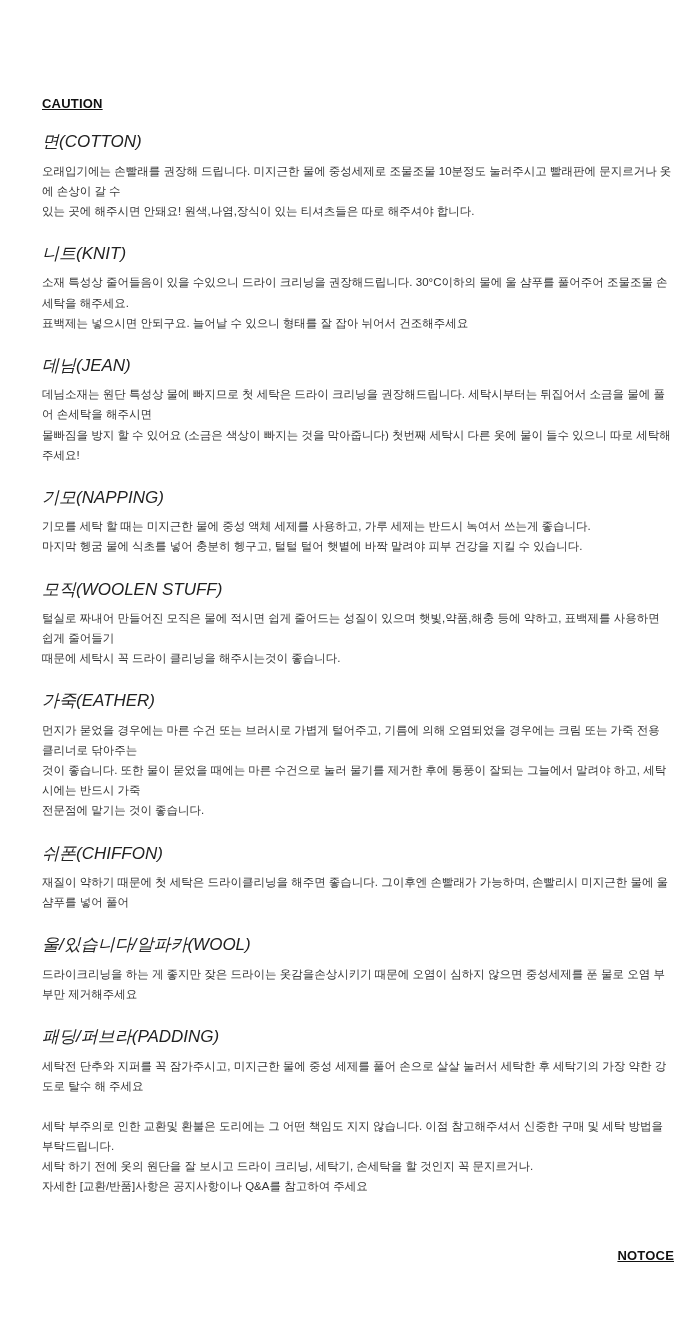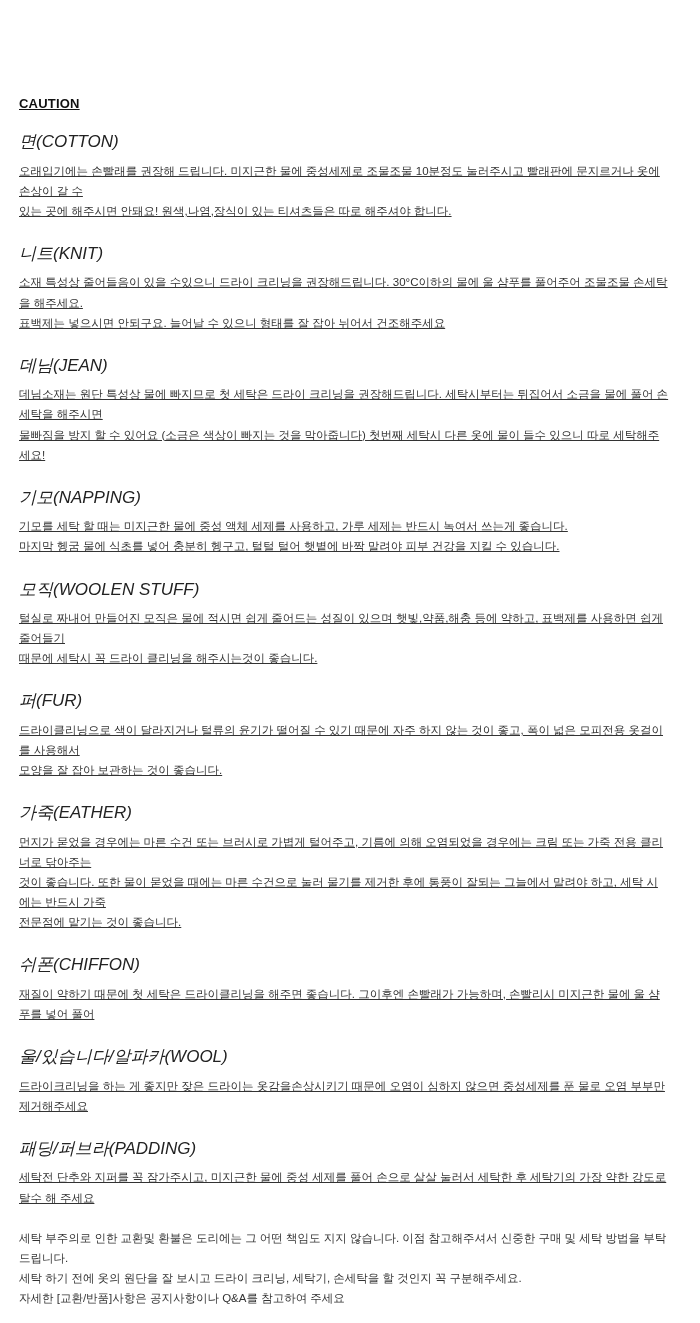--- a/index.html
+++ b/index.html
@@ -12,21 +12,21 @@
     height: 1323px;
     font-family: "Liberation Sans", sans-serif;
     color: #2b2b2b;
     -webkit-font-smoothing: antialiased;
   }
   .page {
     position: relative;
     width: 700px;
     height: 1323px;
     box-sizing: border-box;
-    padding: 96px 26px 0 19px;
+    padding: 96px 26px 0 42px;
   }
   .section-title {
     font-size: 13px;
     font-weight: bold;
     color: #111111;
     text-decoration: underline;
     letter-spacing: 0.2px;
     margin: 0 0 18px 0;
   }
   .block {
@@ -38,21 +38,20 @@
     margin: 0 0 6px 0;
     line-height: 1.5;
     font-style: italic;
   }
   .block-body {
     font-size: 11.5px;
     color: #333333;
     line-height: 1.75;
     margin: 0;
     max-width: 650px;
-    text-decoration: underline;
   }
   .block-body p {
     margin: 0;
   }
   .note-block {
     margin: 0 0 18px 0;
   }
   .note-block p {
     font-size: 11.5px;
     color: #333333;
@@ -107,27 +106,20 @@
   </div>
 
   <div class="block">
     <div class="block-head">모직(WOOLEN STUFF)</div>
     <div class="block-body">
       <p>털실로 짜내어 만들어진 모직은 물에 적시면 쉽게 줄어드는 성질이 있으며 햇빛,약품,해충 등에 약하고, 표백제를 사용하면 쉽게 줄어들기</p>
       <p>때문에 세탁시 꼭 드라이 클리닝을 해주시는것이 좋습니다.</p>
     </div>
   </div>
 
-  <div class="block">
-    <div class="block-head">퍼(FUR)</div>
-    <div class="block-body">
-      <p>드라이클리닝으로 색이 달라지거나 털류의 윤기가 떨어질 수 있기 때문에 자주 하지 않는 것이 좋고, 폭이 넓은 모피전용 옷걸이를 사용해서</p>
-      <p>모양을 잘 잡아 보관하는 것이 좋습니다.</p>
-    </div>
-  </div>
 
   <div class="block">
     <div class="block-head">가죽(EATHER)</div>
     <div class="block-body">
       <p>먼지가 묻었을 경우에는 마른 수건 또는 브러시로 가볍게 털어주고, 기름에 의해 오염되었을 경우에는 크림 또는 가죽 전용 클리너로 닦아주는</p>
       <p>것이 좋습니다. 또한 물이 묻었을 때에는 마른 수건으로 눌러 물기를 제거한 후에 통풍이 잘되는 그늘에서 말려야 하고, 세탁 시에는 반드시 가죽</p>
       <p>전문점에 맡기는 것이 좋습니다.</p>
     </div>
   </div>
 
@@ -147,19 +139,19 @@
 
   <div class="block">
     <div class="block-head">패딩/퍼브라(PADDING)</div>
     <div class="block-body">
       <p>세탁전 단추와 지퍼를 꼭 잠가주시고, 미지근한 물에 중성 세제를 풀어 손으로 살살 눌러서 세탁한 후 세탁기의 가장 약한 강도로 탈수 해 주세요</p>
     </div>
   </div>
 
   <div class="note-block gap-top">
     <p>세탁 부주의로 인한 교환및 환불은 도리에는 그 어떤 책임도 지지 않습니다. 이점 참고해주셔서 신중한 구매 및 세탁 방법을 부탁드립니다.</p>
-    <p>세탁 하기 전에 옷의 원단을 잘 보시고 드라이 크리닝, 세탁기, 손세탁을 할 것인지 꼭 구분해주세요.</p>
+    <p>세탁 하기 전에 옷의 원단을 잘 보시고 드라이 크리닝, 세탁기, 손세탁을 할 것인지 꼭 문지르거나.</p>
     <p>자세한 [교환/반품]사항은 공지사항이나 Q&amp;A를 참고하여 주세요</p>
   </div>
 
   <h2 class="section-title section-notoce">NOTOCE</h2>
 
 </div>
 
 </body></html>

